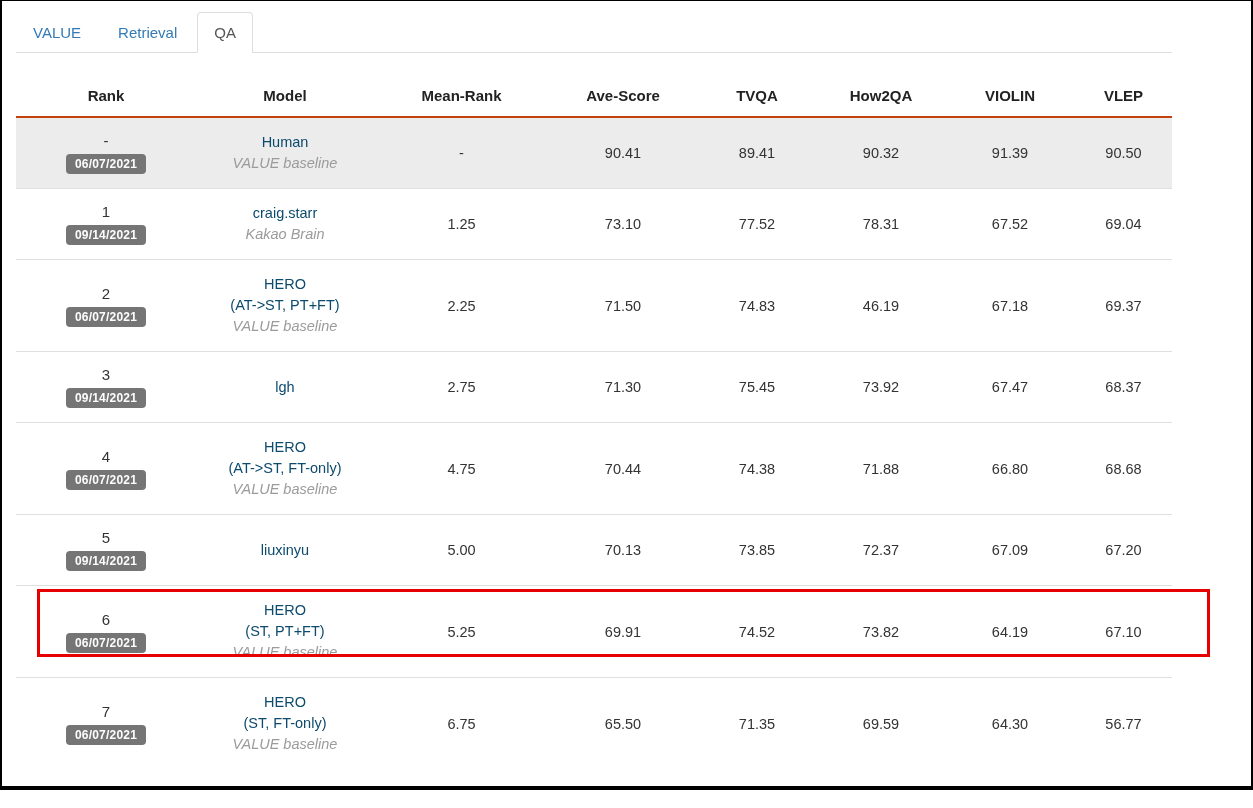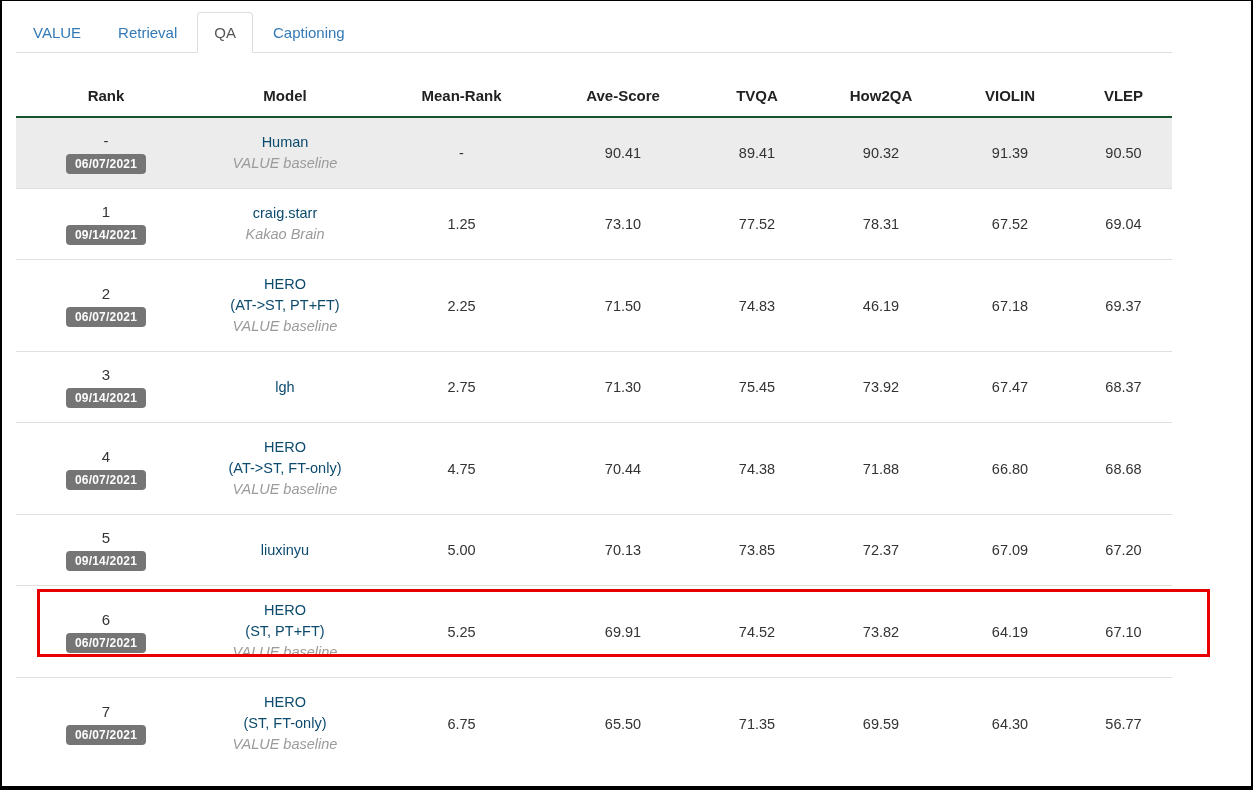--- a/index.html
+++ b/index.html
@@ -64,21 +64,21 @@
     color: #333;
   }
   col.c1 { width: 180px; } col.c2 { width: 178px; } col.c3 { width: 175px; }
   col.c4 { width: 148px; } col.c5 { width: 120px; } col.c6 { width: 128px; }
   col.c7 { width: 130px; } col.c8 { width: 97px; }
 
   thead th {
     font-size: 15px; font-weight: bold; color: #222;
     text-align: center;
     padding: 12px 6px;
-    border-bottom: 2px solid #14532d;
+    border-bottom: 2px solid #c2410c;
   }
   tbody td {
     text-align: center;
     vertical-align: middle;
     padding: 14px 6px;
     height: 70px;
     border-top: 1px solid #e0e0e0;
   }
   tbody tr:first-child td { border-top: none; }
   tr.shaded { background: #ececec; }
@@ -107,21 +107,20 @@
 </head>
 <body>
 
 <div id="page">
   <div class="content">
 
     <div class="tab-bar">
         <div class="tab">VALUE</div>
         <div class="tab">Retrieval</div>
         <div class="tab active">QA</div>
-        <div class="tab">Captioning</div>
       </div>
 
 
     <table class="leaderboard">
       <colgroup>
         <col class="c1">
           <col class="c2">
           <col class="c3">
           <col class="c4">
         <col class="c5">

